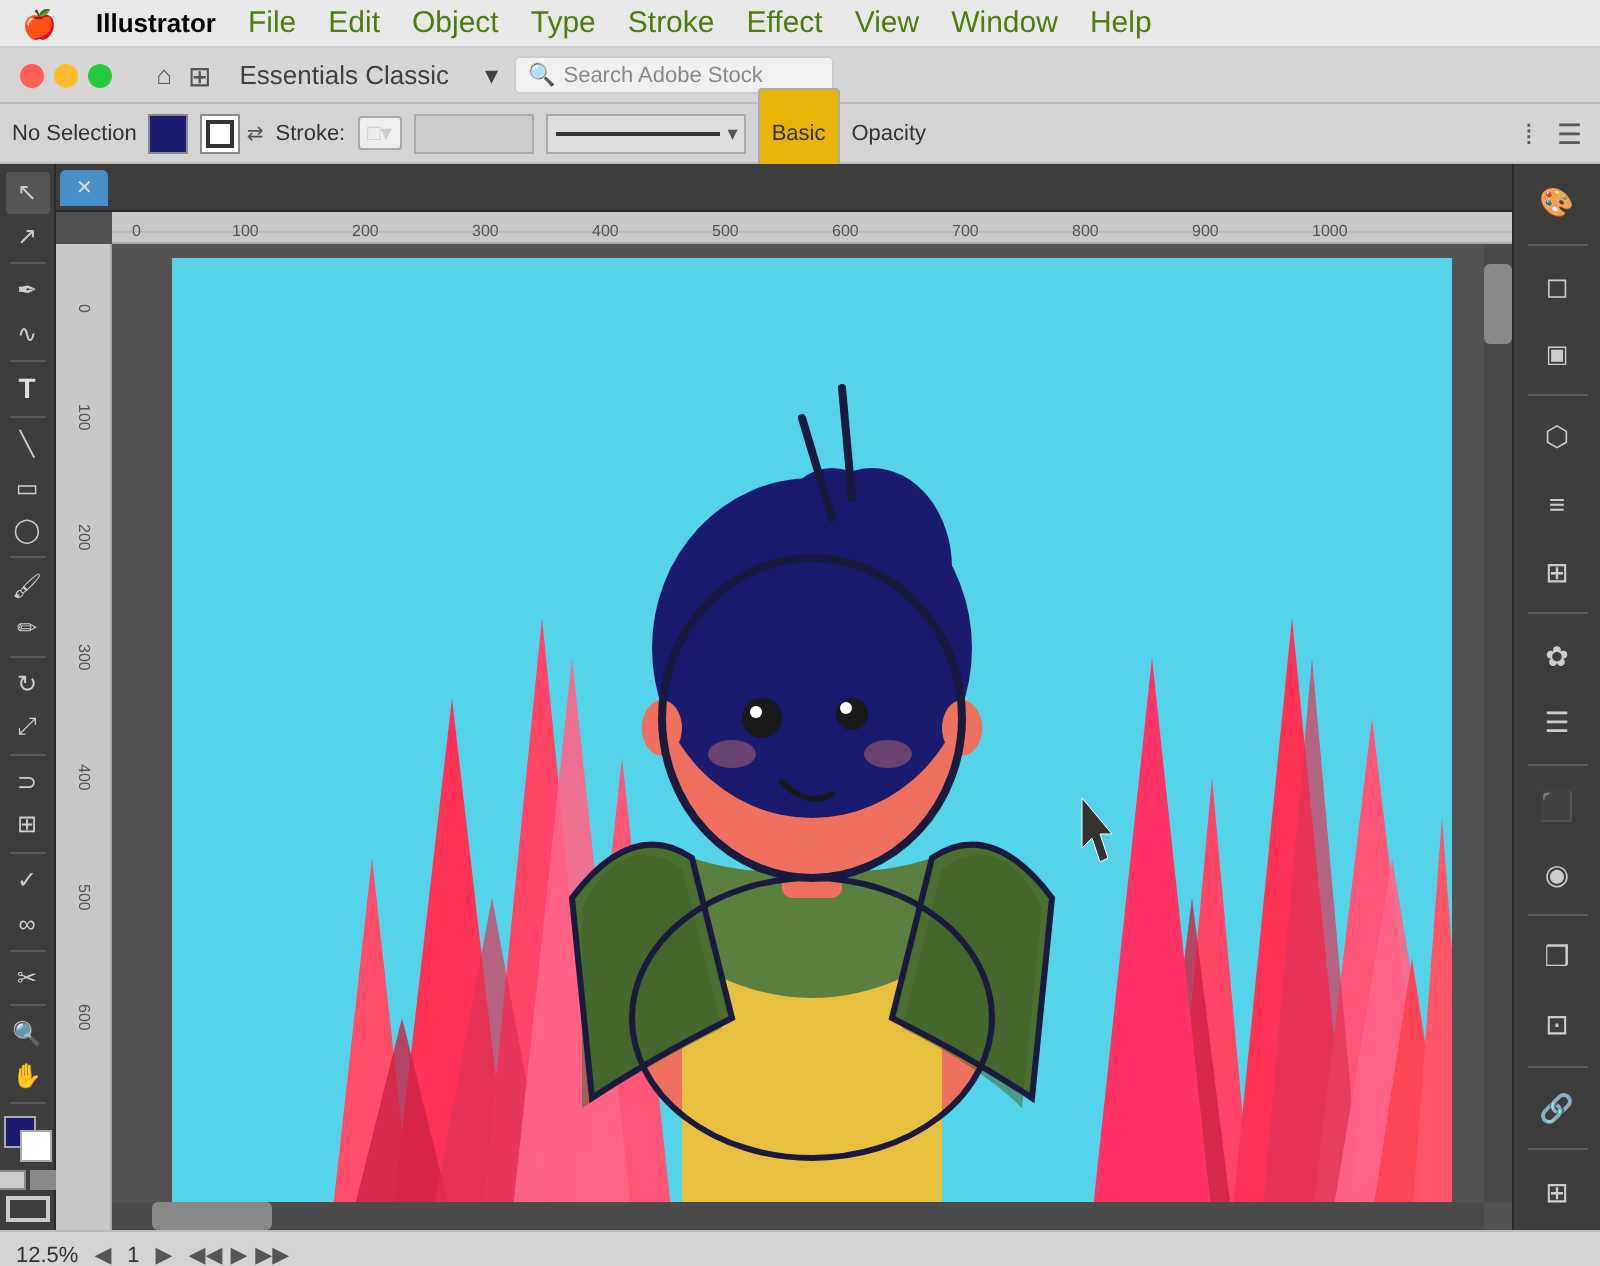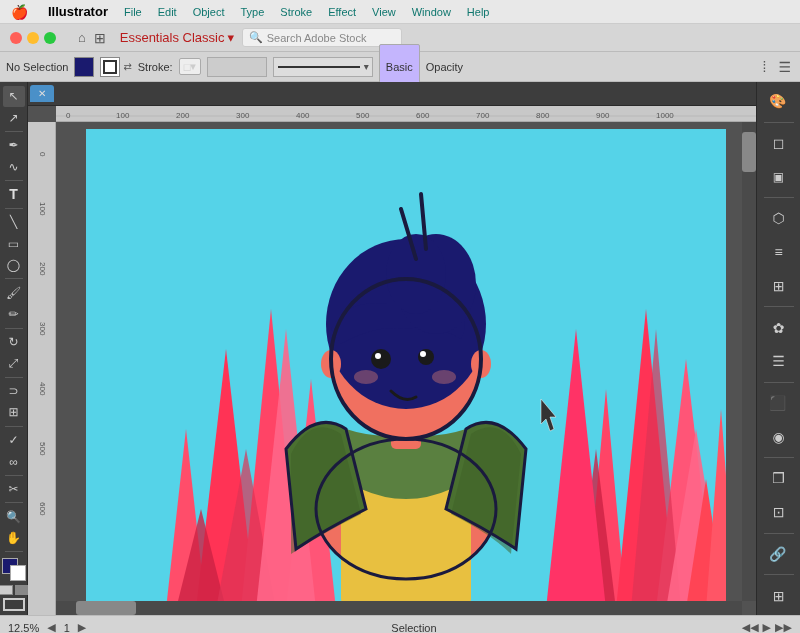--- a/index.html
+++ b/index.html
@@ -5,51 +5,51 @@
     * { margin: 0; padding: 0; box-sizing: border-box; }
     body { width: 800px; height: 633px; overflow: hidden; background: #3a3a3a; font-family: -apple-system, BlinkMacSystemFont, 'Helvetica Neue', Arial, sans-serif; font-size: 12px; color: #ccc; user-select: none; }
 
     
     #menubar {
       width: 800px; height: 24px; background: #e8e8e8; display: flex; align-items: center;
       border-bottom: 1px solid #ccc; flex-shrink: 0;
     }
     .apple-logo { width: 40px; text-align: center; font-size: 14px; color: #333; }
     .menu-app-name { font-weight: bold; color: #000; padding: 0 8px; font-size: 13px; text-align: center; }
-    .menu-item { padding: 0 8px; color: #0f766e; font-size: 11px; cursor: pointer; }
+    .menu-item { padding: 0 8px; color: #4d7c0f; font-size: 15px; cursor: pointer; }
 
     
     #titlebar {
       width: 800px; height: 28px; background: #d6d6d6; display: flex; align-items: center;
       border-bottom: 1px solid #bbb; flex-shrink: 0;
     }
     .traffic-lights { display: flex; align-items: center; gap: 5px; padding: 0 10px; }
     .traffic-light { width: 12px; height: 12px; border-radius: 50%; cursor: pointer; }
     .tl-close { background: #ff5f57; }
     .tl-min { background: #ffbd2e; }
     .tl-max { background: #28c940; }
     .home-btn { width: 24px; height: 24px; display: flex; align-items: center; justify-content: center; color: #555; font-size: 13px; margin-left: 4px; }
     .title-center { flex: 1; text-align: center; font-size: 13px; color: #333; font-weight: 500; }
-    .workspace-selector { display: flex; align-items: center; gap: 3px; font-size: 13px; color: #b91c1c; padding: 0 8px; }
+    .workspace-selector { display: flex; align-items: center; gap: 18px; font-size: 13px; color: #404040; padding: 0 8px; }
     .search-stock { display: flex; align-items: center; background: #f0f0f0; border: 1px solid #ccc; border-radius: 3px; padding: 2px 6px; width: 160px; font-size: 11px; color: #888; }
     .grid-icon { font-size: 14px; color: #555; margin-right: 6px; }
 
     
     #optionsbar {
       width: 800px; height: 30px; background: #d4d4d4; display: flex; align-items: center;
       border-bottom: 1px solid #bbb; padding: 0 6px; gap: 6px; flex-shrink: 0;
     }
     .options-label { font-size: 11px; color: #333; }
     .options-color-box { width: 20px; height: 20px; background: #1a1a6e; border: 1px solid #888; cursor: pointer; }
     .options-stroke-label { font-size: 11px; color: #333; }
     .options-stroke-selector { display: flex; align-items: center; background: #eee; border: 1px solid #aaa; border-radius: 2px; padding: 1px 4px; font-size: 11px; }
     .options-stroke-box { width: 60px; height: 20px; background: #ccc; border: 1px solid #aaa; display: flex; align-items: center; padding: 0 4px; font-size: 11px; color: #555; }
     .options-line { display: flex; align-items: center; width: 100px; height: 20px; background: #ddd; border: 1px solid #aaa; }
     .options-line-inner { flex: 1; height: 2px; background: #333; margin: 0 4px; }
-    .options-basic { font-size: 11px; color: #333; background: #c4b5fd; border: 1px solid #aaa; padding: 16px 6px; border-radius: 2px; }
+    .options-basic { font-size: 11px; color: #333; background: #eab308; border: 1px solid #aaa; padding: 16px 6px; border-radius: 2px; }
     .options-opacity { font-size: 11px; color: #333; text-align: center; }
     .options-spacer { flex: 1; }
     .options-icon-btn { font-size: 14px; color: #555; cursor: pointer; padding: 0 3px; }
 
     
     #main { display: flex; width: 800px; height: 533px; }
 
     
     #left-toolbar {
       width: 28px; background: #3d3d3d; display: flex; flex-direction: column; align-items: center;
@@ -350,19 +350,18 @@
     <div class="right-separator"></div>
     <div class="right-btn">⊞</div>
   </div>
 </div>
 
 <div id="statusbar">
   <span class="status-zoom">12.5%</span>
   <span class="status-arrow-l">◀</span>
   <span class="status-page">1</span>
   <span class="status-arrow-r">▶</span>
-  <div class="status-center">Selection</div>
   <div class="status-anim">
     <span class="anim-btn">◀◀</span>
     <span class="anim-btn">▶</span>
     <span class="anim-btn">▶▶</span>
   </div>
 </div>
 
 </body></html>

